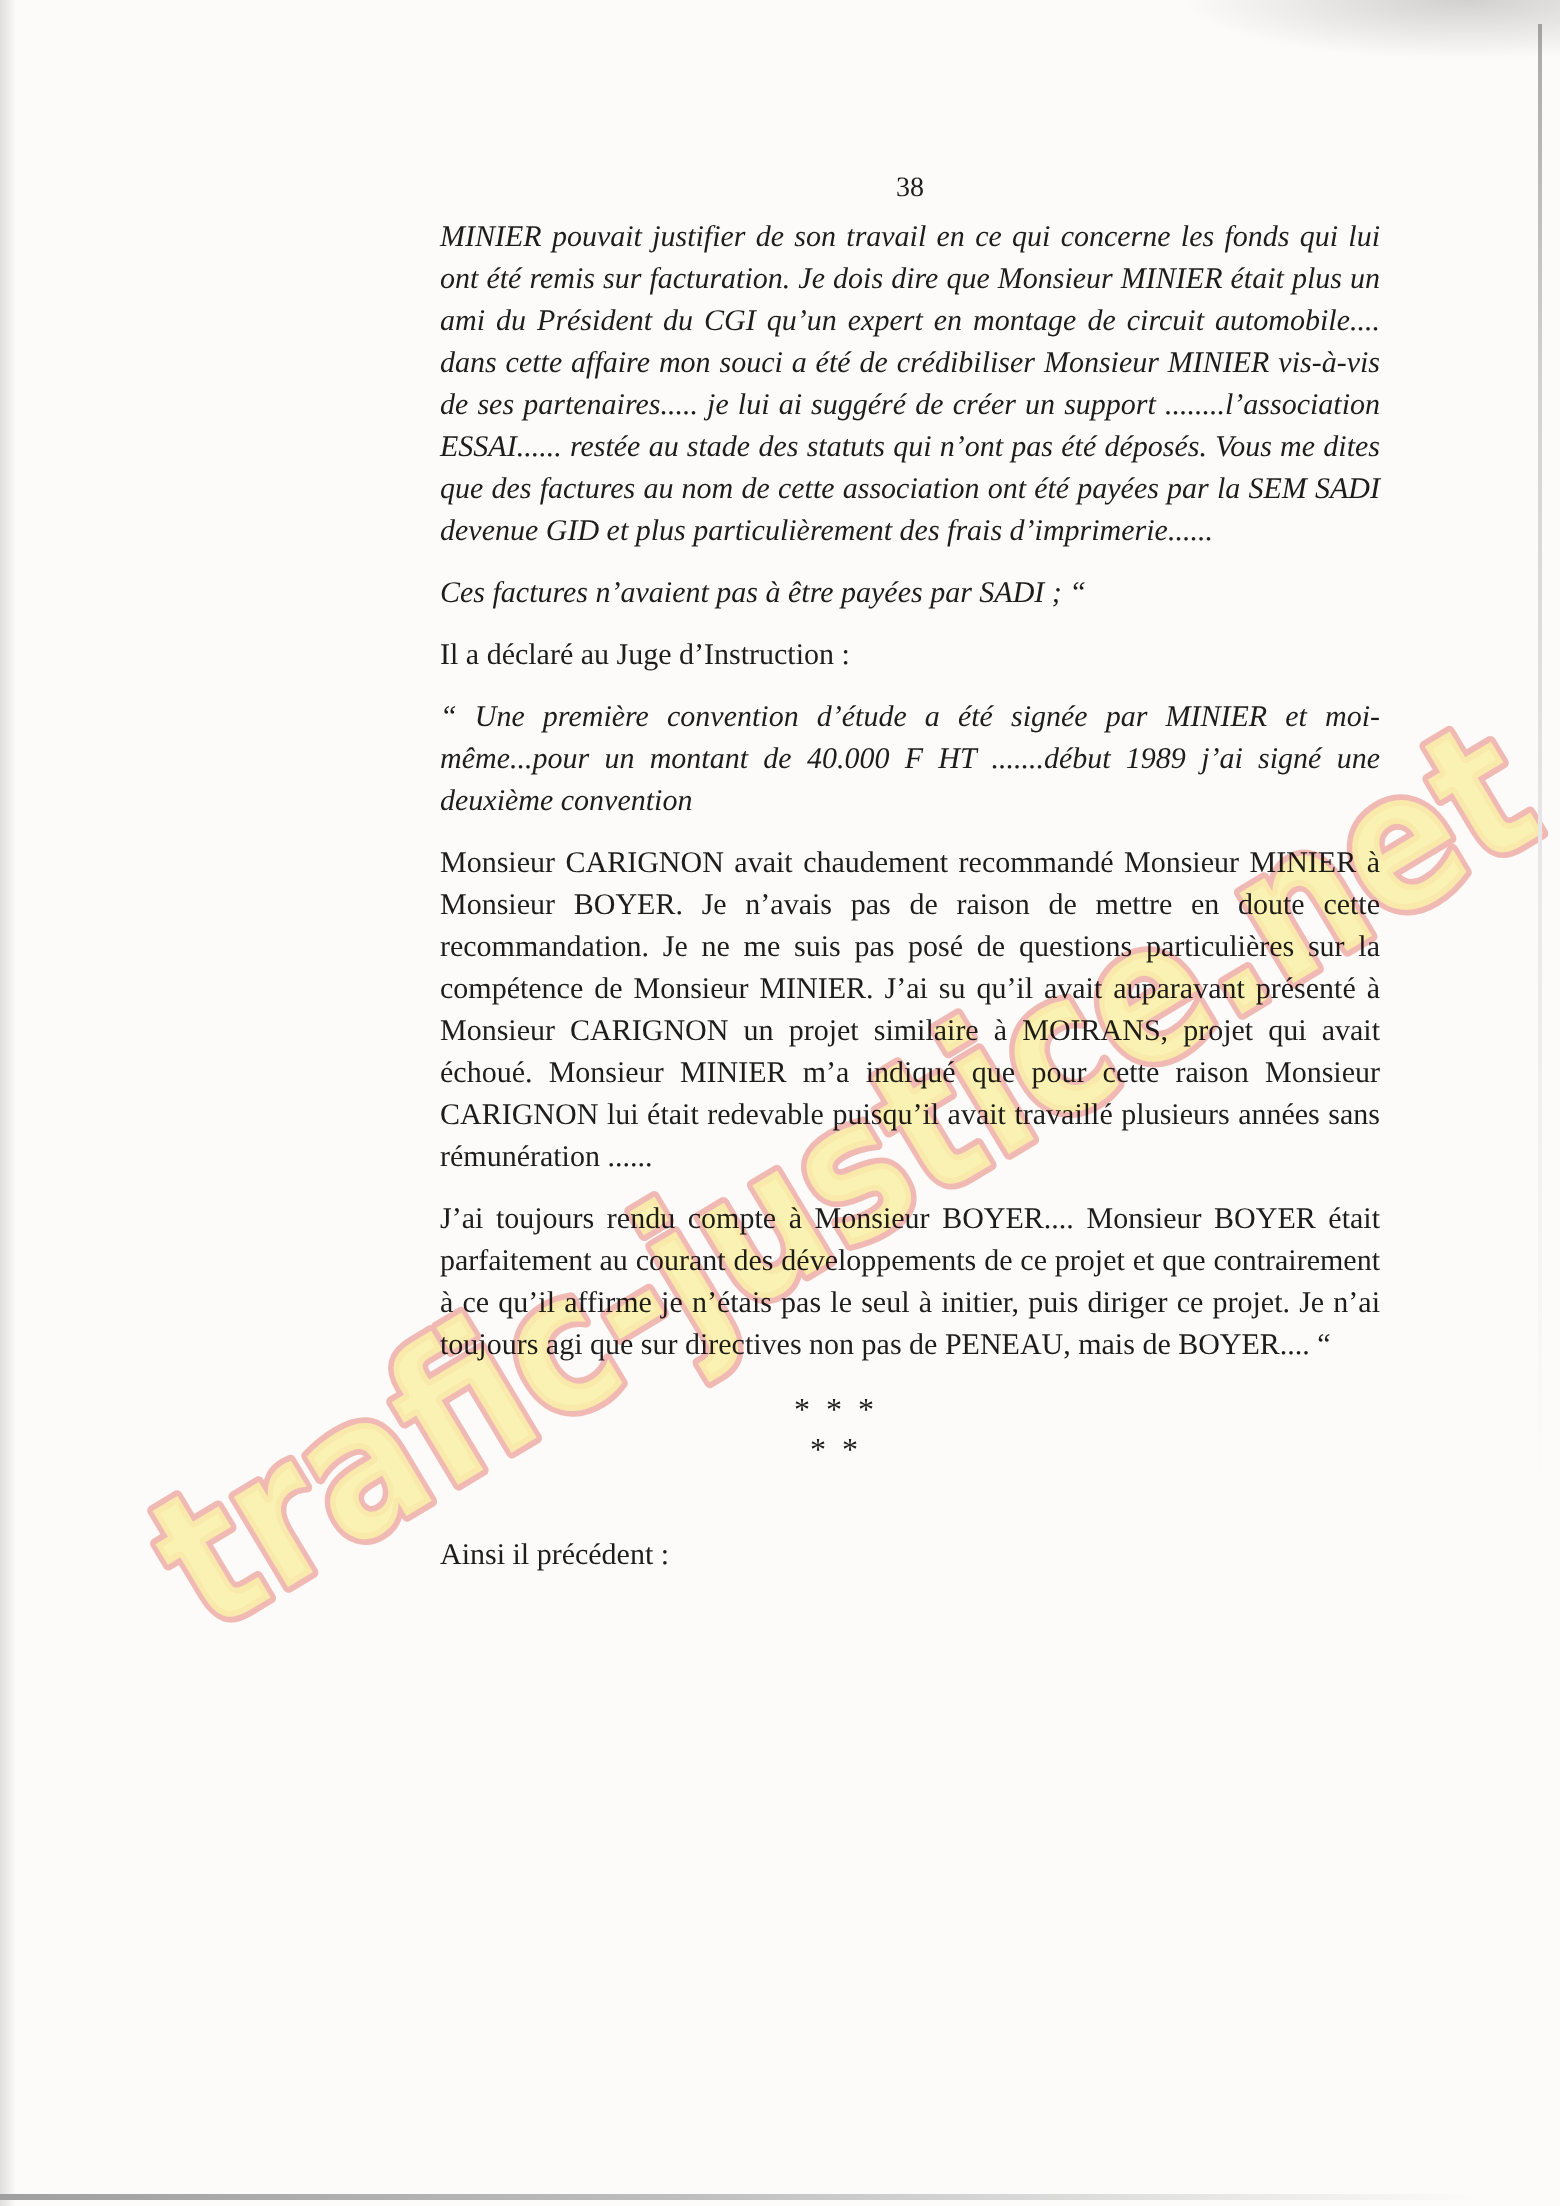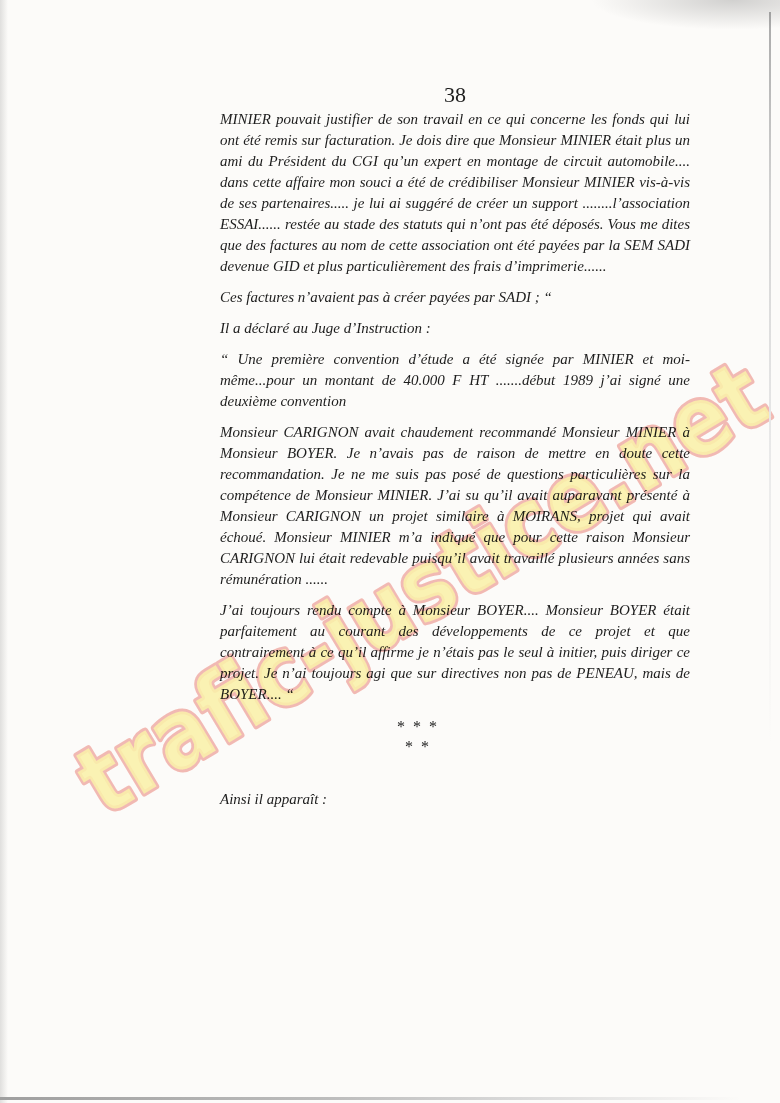--- a/index.html
+++ b/index.html
@@ -31,31 +31,31 @@
   .scan-smudge {
     position: absolute; right: 0; top: 0; width: 190px; height: 30px;
     background: radial-gradient(ellipse at 75% 0%, rgba(110,110,110,.30), rgba(110,110,110,0) 70%);
   }
   
   .page-number {
     padding-top: 84px;
     margin-left: 220px;
     width: 470px;
     text-align: center;
-    font-size: 22px;
+    font-size: 14px;
     line-height: 21px;
   }
   .text-block {
     margin: 4px 0 0 220px;
     width: 470px;
     font-size: 15px;
     line-height: 21px;
     text-align: justify;
   }
-  .text-block p { margin: 0 0 10px 0; font-style: italic; }
+  .text-block p { margin: 0 0 10px 0; }
   .text-block p.italic { font-style: italic; }
   .stars {
     margin: 12px 74px 32px 0;
     text-align: center;
     font-size: 16px;
     line-height: 20px;
     letter-spacing: 2px;
   }
   .gap-before { margin-top: 24px !important; }
   
@@ -82,32 +82,32 @@
 </style>
 </head>
 <body>
 
 <div class="sheet">
 
   <div class="page-number">38</div>
 
   <div class="text-block">
     <p class="italic">MINIER pouvait justifier de son travail en ce qui concerne les fonds qui lui ont été remis sur facturation.  Je dois dire que Monsieur MINIER était plus un ami du Président du CGI qu’un expert en montage de circuit automobile.... dans cette affaire mon souci a été de crédibiliser Monsieur MINIER vis-à-vis de ses partenaires..... je lui ai suggéré de créer un support ........l’association ESSAI...... restée au stade des statuts qui n’ont pas été déposés. Vous me dites que des factures au nom de cette association ont été payées par la SEM SADI devenue GID et plus particulièrement des frais d’imprimerie......</p>
-    <p class="italic">Ces factures n’avaient pas à créer payées par SADI ; “</p>
+    <p class="italic">Ces factures n’avaient pas à être payées par SADI ; “</p>
     <p>Il a déclaré au Juge d’Instruction :</p>
     <p class="italic">“ Une première convention d’étude a été signée par MINIER et moi-même...pour un montant de 40.000 F HT .......début 1989 j’ai signé une deuxième convention</p>
     <p>Monsieur CARIGNON avait chaudement recommandé Monsieur MINIER à Monsieur BOYER. Je n’avais pas de raison de mettre en doute cette recommandation. Je ne me suis pas posé de questions particulières sur la compétence de Monsieur MINIER. J’ai su qu’il avait auparavant présenté à Monsieur CARIGNON un projet similaire à MOIRANS, projet qui avait échoué. Monsieur MINIER m’a indiqué que pour cette raison Monsieur CARIGNON lui était redevable puisqu’il avait travaillé plusieurs années sans rémunération ......</p>
     <p>J’ai toujours rendu compte à Monsieur BOYER.... Monsieur BOYER était parfaitement au courant des développements de ce projet et que contrairement à ce qu’il affirme je n’étais pas le seul à initier, puis diriger ce projet. Je n’ai toujours agi que sur directives non pas de PENEAU, mais de BOYER.... “</p>
 
     <div class="stars">
       <div>* * *</div>
       <div>* *</div>
     </div>
 
-    <p class="gap-before">Ainsi il apparaît :</p>
+    <p class="gap-before">Ainsi il précédent :</p>
   </div>
 
   <div class="watermark">
     <svg width="820" height="190" viewBox="0 0 820 190">
       <text x="410" y="128" text-anchor="middle" textLength="782" lengthAdjust="spacingAndGlyphs" fill="#fdf4a6" stroke="#ee8b82">trafic-justice.net</text>
     </svg>
   </div>
 
   <div class="scan-left"></div>
   <div class="scan-right"></div>

